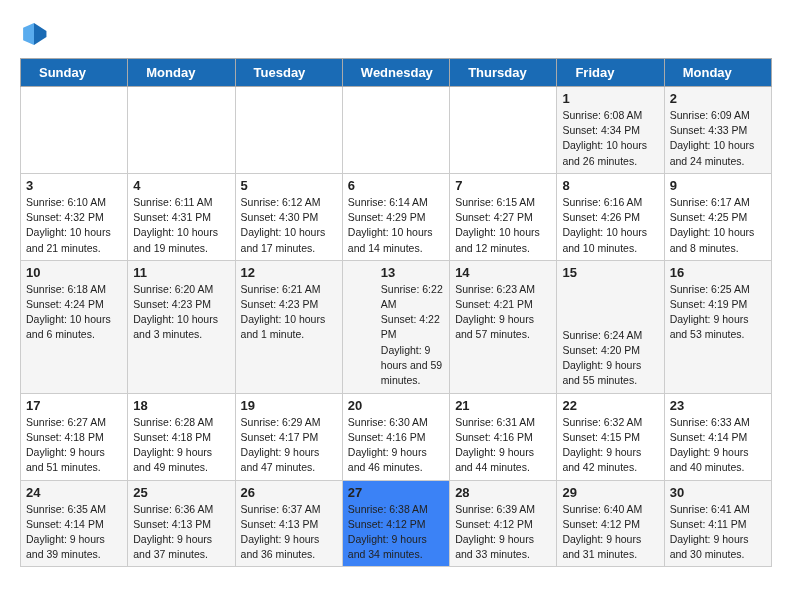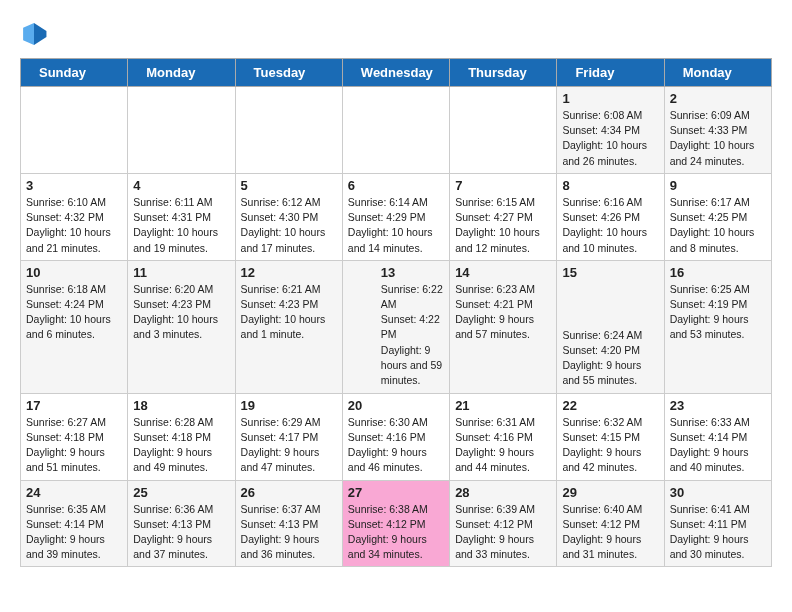--- a/index.html
+++ b/index.html
@@ -284,21 +284,21 @@
           <div class="day-info" style="white-space: pre-line;">Sunrise: 6:36 AM
 Sunset: 4:13 PM
 Daylight: 9 hours and 37 minutes.</div>
         </td>
         <td style="background: rgb(245, 245, 245);">
           <div class="day-num">26</div>
           <div class="day-info" style="white-space: pre-line;">Sunrise: 6:37 AM
 Sunset: 4:13 PM
 Daylight: 9 hours and 36 minutes.</div>
         </td>
-        <td style="background: #f9a8d4; margin-top: 44px;">
+        <td style="background: #3b82f6; margin-top: 44px;">
           <div class="day-num">27</div>
           <div class="day-info" style="white-space: pre-line;">Sunrise: 6:38 AM
 Sunset: 4:12 PM
 Daylight: 9 hours and 34 minutes.</div>
         </td>
         <td style="background: rgb(245, 245, 245);">
           <div class="day-num">28</div>
           <div class="day-info" style="white-space: pre-line;">Sunrise: 6:39 AM
 Sunset: 4:12 PM
 Daylight: 9 hours and 33 minutes.</div>

